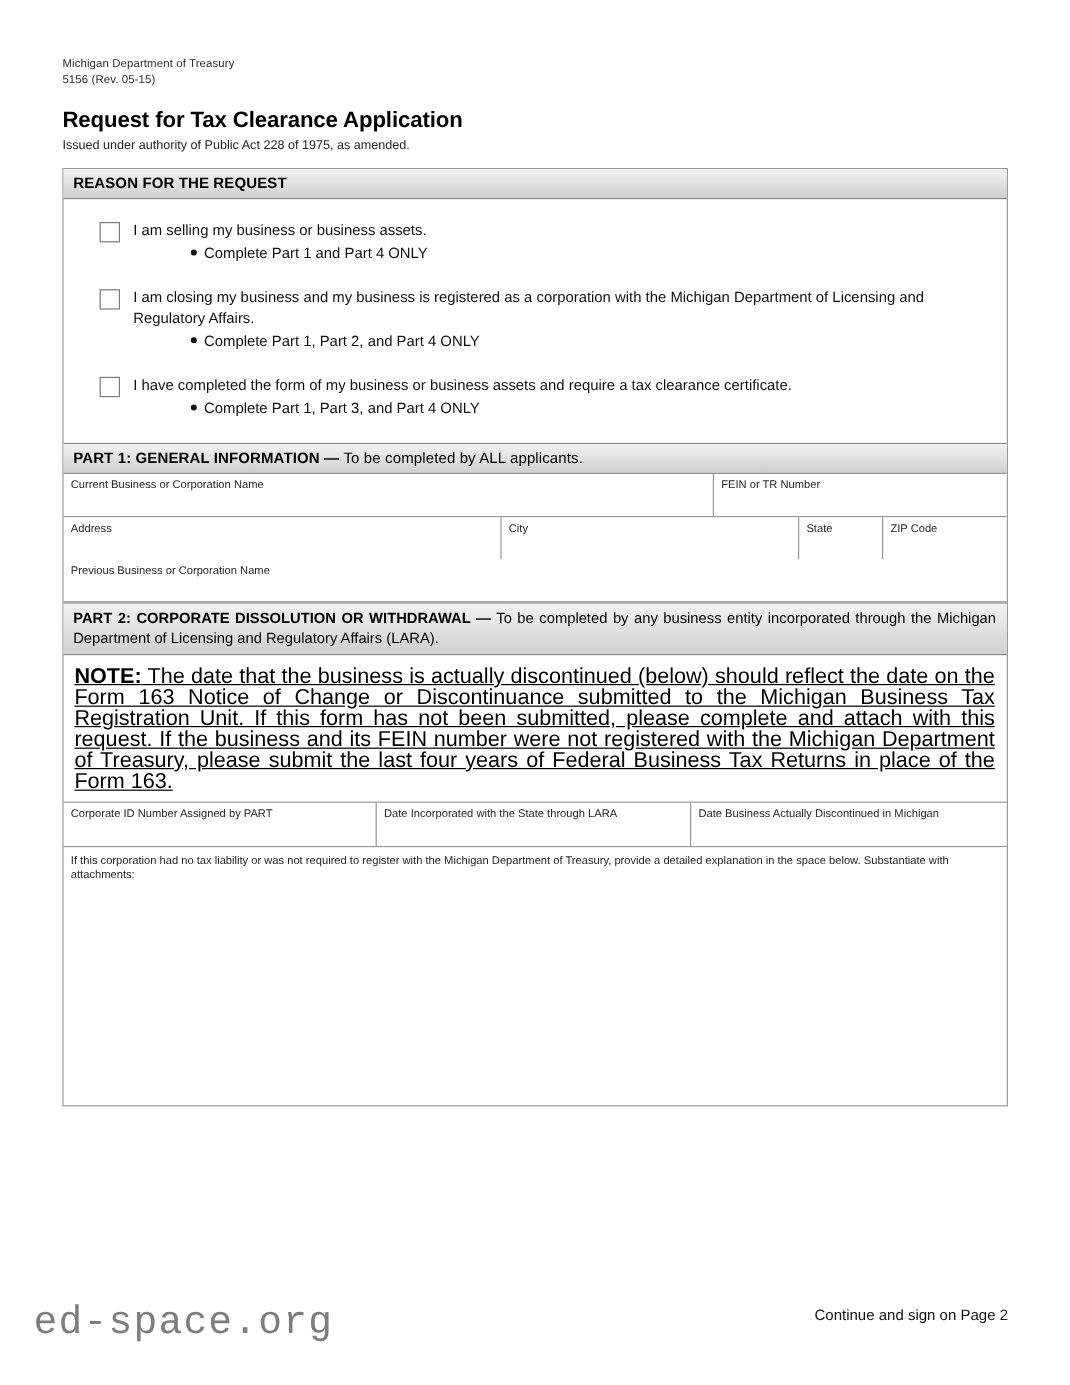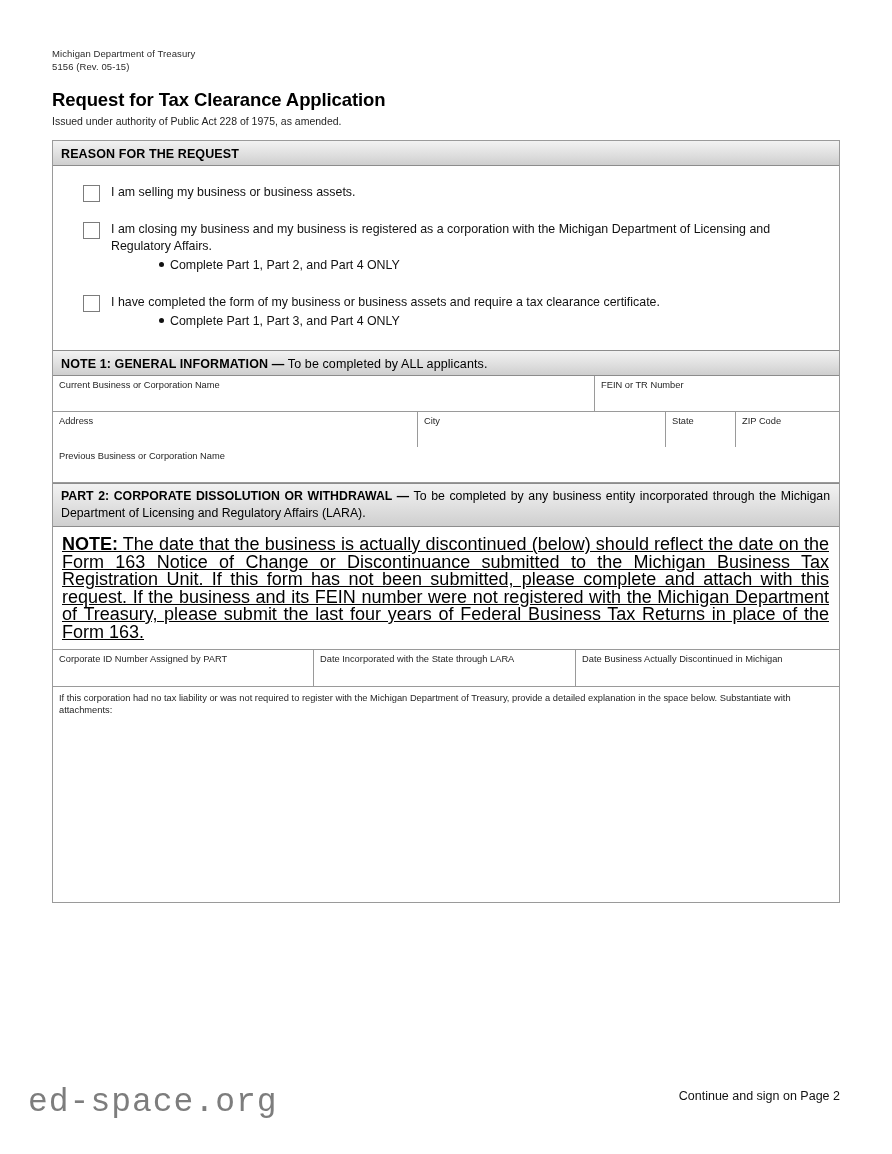--- a/index.html
+++ b/index.html
@@ -210,38 +210,39 @@
 
     <div class="section-bar thin">
       <span class="bar-title">REASON FOR THE REQUEST</span>
     </div>
 
     <div class="reason-body">
 
       <div class="reason-item">
         <span class="checkbox"></span>
         <div class="reason-text">I am selling my business or business assets.</div>
+        <div class="reason-sub"><span class="bullet"></span><span>Complete Part 1 and Part 4 ONLY</span></div>
       </div>
 
       <div class="reason-item">
         <span class="checkbox"></span>
         <div class="reason-text">I am closing my business and my business is registered as a corporation with the Michigan Department of Licensing and Regulatory Affairs.</div>
         <div class="reason-sub"><span class="bullet"></span><span>Complete Part 1, Part 2, and Part 4 ONLY</span></div>
       </div>
 
       <div class="reason-item">
         <span class="checkbox"></span>
         <div class="reason-text">I have completed the form of my business or business assets and require a tax clearance certificate.</div>
         <div class="reason-sub"><span class="bullet"></span><span>Complete Part 1, Part 3, and Part 4 ONLY</span></div>
       </div>
 
     </div>
 
     <div class="section-bar thin" style="border-top:1px solid #8c8c8c;">
-      <span class="bar-title"><span>NOTE 1: GENERAL INFORMATION — </span><span class="normal">To be completed by ALL applicants.</span></span>
+      <span class="bar-title"><span>PART 1: GENERAL INFORMATION — </span><span class="normal">To be completed by ALL applicants.</span></span>
     </div>
 
     <div class="frow">
       <div class="fcell" style="width:542px;height:35px;">
         <div class="flabel">Current Business or Corporation Name</div>
       </div>
       <div class="fcell lastcol" style="width:244px;height:35px;">
         <div class="flabel">FEIN or TR Number</div>
       </div>
     </div>

